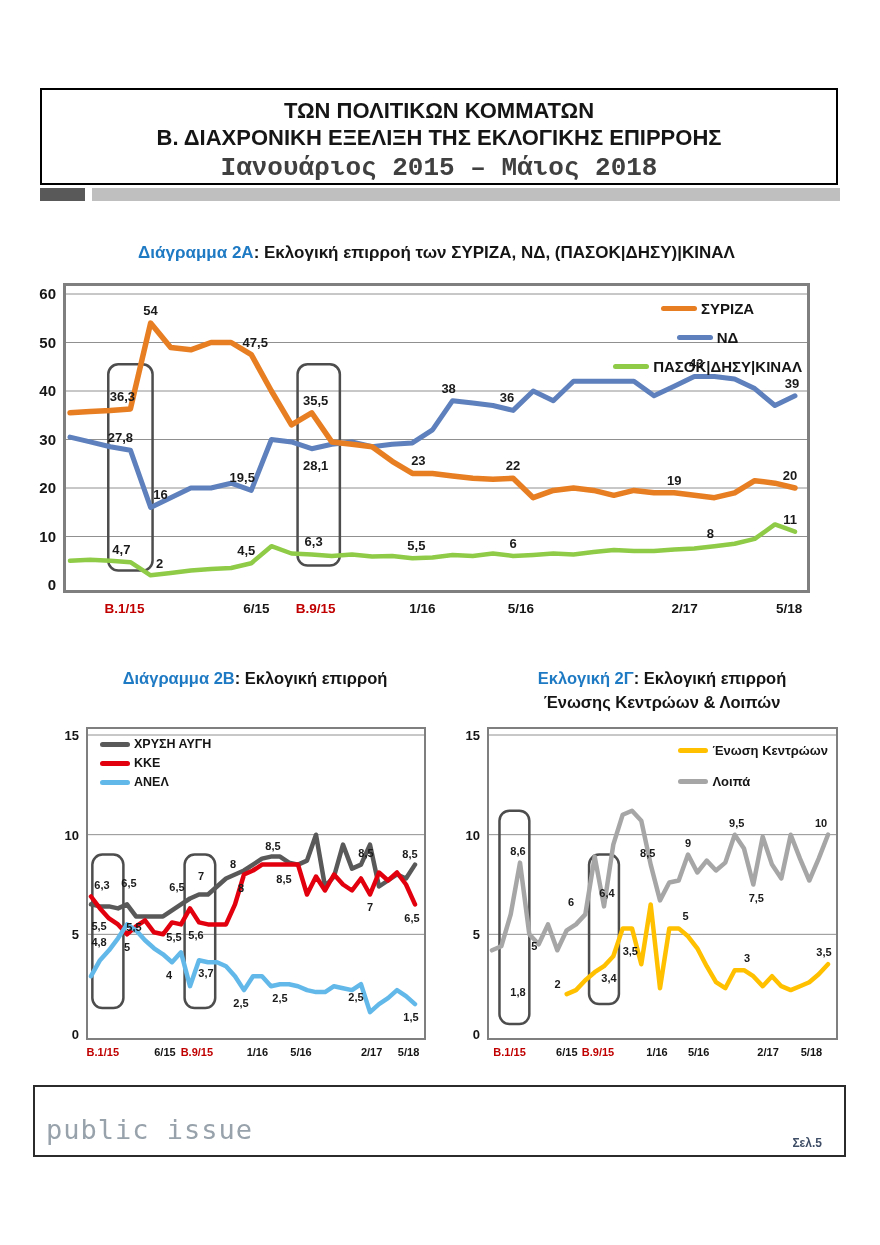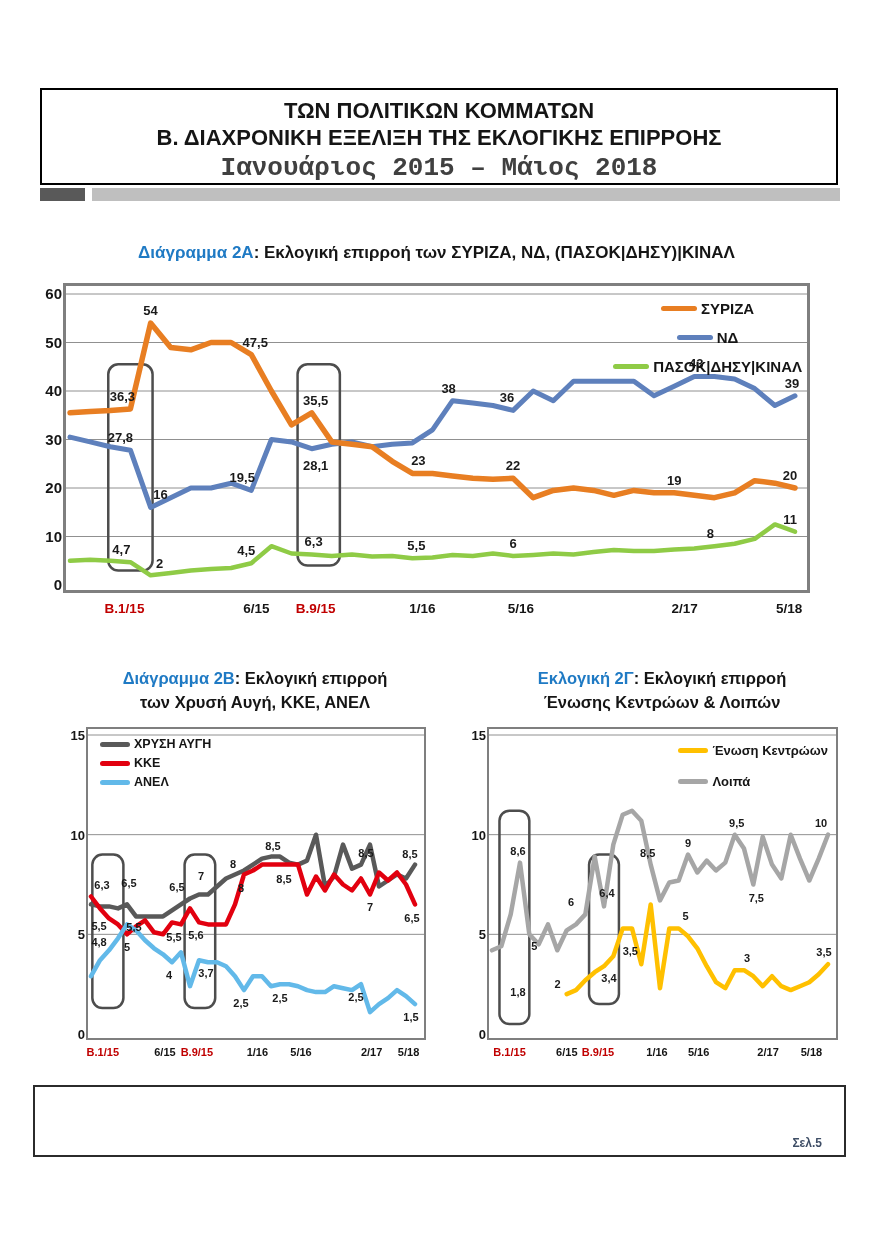--- a/index.html
+++ b/index.html
@@ -22,21 +22,21 @@
   .chart-root{position:absolute;}
   #chA{left:63px;top:283px;width:747px;height:310px;}
   #chB{left:86px;top:727px;width:340px;height:313px;}
   #chC{left:487px;top:727px;width:351px;height:313px;}
   .plot{position:absolute;inset:0;border:3px solid #7F7F7F;box-sizing:border-box;background:#fff;}
   #chB .plot,#chC .plot{border-width:2.5px;}
   .ann{position:absolute;font-weight:bold;color:#1a1a1a;white-space:nowrap;
        transform:translate(-50%,-50%);z-index:3;}
   #chA .ann{font-size:13px;}
   #chB .ann,#chC .ann{font-size:11px;}
-  .ylab{position:absolute;right:100%;padding-right:1px;transform:translateY(-50%);
+  .ylab{position:absolute;right:100%;padding-right:7px;transform:translateY(-50%);
         font-weight:bold;color:#151515;}
   #chA .ylab{font-size:15px;}
   #chB .ylab,#chC .ylab{font-size:13px;}
   .xlab{position:absolute;top:100%;margin-top:8px;transform:translateX(-50%);
         font-weight:bold;color:#151515;}
   #chA .xlab{font-size:13.5px;}
   #chB .xlab,#chC .xlab{font-size:11px;margin-top:6px;}
   .xlab.red{color:#C00000;}
   .legend{position:absolute;z-index:4;flex-direction:column;}
   #chA .legend{top:17px;right:8px;display:flex;gap:12px;align-items:center;}
@@ -138,21 +138,20 @@
       <div class="xlab" style="left: 193.401px;">6/15</div>
       <div class="xlab red" style="left: 252.681px;">Β.9/15</div>
       <div class="xlab" style="left: 359.385px;">1/16</div>
       <div class="xlab" style="left: 457.938px;">5/16</div>
       <div class="xlab" style="left: 621.699px;">2/17</div>
       <div class="xlab" style="left: 726.18px;">5/18</div>
     </div>
 
   <div class="chart-title" id="titleB">
     <div><span class="blue">Διάγραμμα 2Β</span><span>: Εκλογική επιρροή</span></div>
-    <div>των Χρυσή Αυγή, ΚΚΕ, ΑΝΕΛ</div>
   </div>
   <div class="chart-root" id="chB">
     <div class="plot">
         <svg width="336" height="309" viewBox="0 0 336 309">
           <line x1="0" y1="205.33333333333334" x2="336" y2="205.33333333333334" stroke="#909090" stroke-width="1"></line>
           <line x1="0" y1="105.66666666666667" x2="336" y2="105.66666666666667" stroke="#909090" stroke-width="1"></line>
           <line x1="0" y1="6" x2="336" y2="6" stroke="#909090" stroke-width="1"></line>
           <rect x="4.35" y="125.6" width="31.050000000000004" height="153.4866666666667" rx="10" ry="10" fill="none" stroke="#4d4d4d" stroke-width="2.5"></rect>
           <rect x="96.6" y="125.6" width="30.599999999999994" height="153.4866666666667" rx="10" ry="10" fill="none" stroke="#4d4d4d" stroke-width="2.5"></rect>
           <path d=" M3.0 175.4 L12.0 177.4 L21.0 177.4 L30.0 179.4 L39.0 175.4 L48.0 187.4 L57.0 187.4 L66.0 187.4 L75.0 187.4 L84.0 181.4 L93.0 175.4 L102.0 169.5 L111.0 165.5 L120.0 165.5 L129.0 157.5 L138.0 149.5 L147.0 145.5 L156.0 141.5 L165.0 135.6 L174.0 129.6 L183.0 127.6 L192.0 127.6 L201.0 133.6 L210.0 135.6 L219.0 131.6 L228.0 105.7 L237.0 157.5 L246.0 147.5 L255.0 115.6 L264.0 139.6 L273.0 135.6 L282.0 115.6 L291.0 157.5 L300.0 151.5 L309.0 145.5 L318.0 149.5 L327.0 135.6" fill="none" stroke="#595959" stroke-width="4.5" stroke-linejoin="round" stroke-linecap="round"></path>
@@ -260,15 +259,16 @@
       <div class="xlab red" style="left: 22.555px;">Β.1/15</div>
       <div class="xlab" style="left: 79.81px;">6/15</div>
       <div class="xlab red" style="left: 111.04px;">Β.9/15</div>
       <div class="xlab" style="left: 170.03px;">1/16</div>
       <div class="xlab" style="left: 211.67px;">5/16</div>
       <div class="xlab" style="left: 281.07px;">2/17</div>
       <div class="xlab" style="left: 324.445px;">5/18</div>
     </div>
 
   <div class="footerbox"></div>
+  <div class="pilogo">public issue</div>
   <div class="pageno">Σελ.5</div>
 
 </div>
 
 </body></html>

